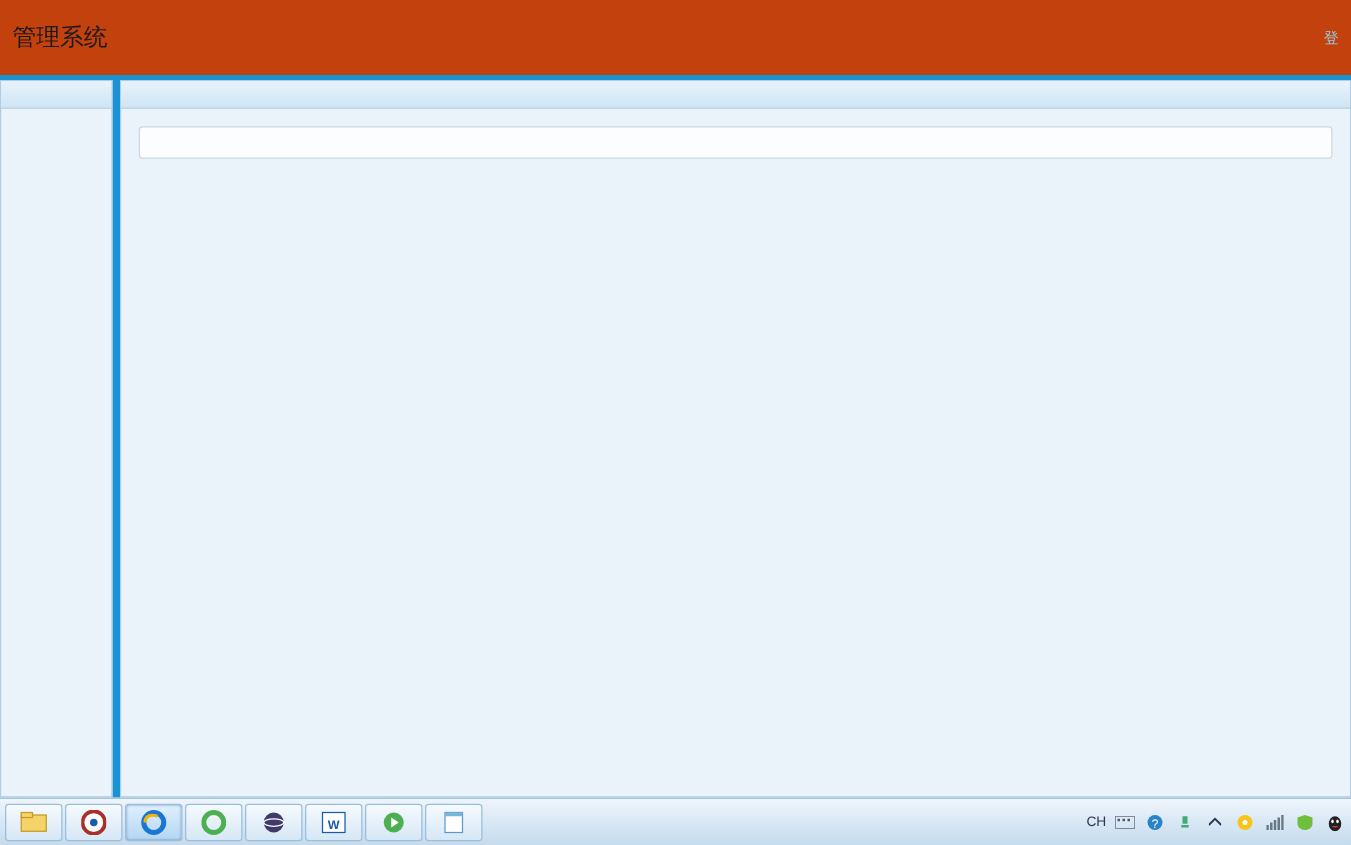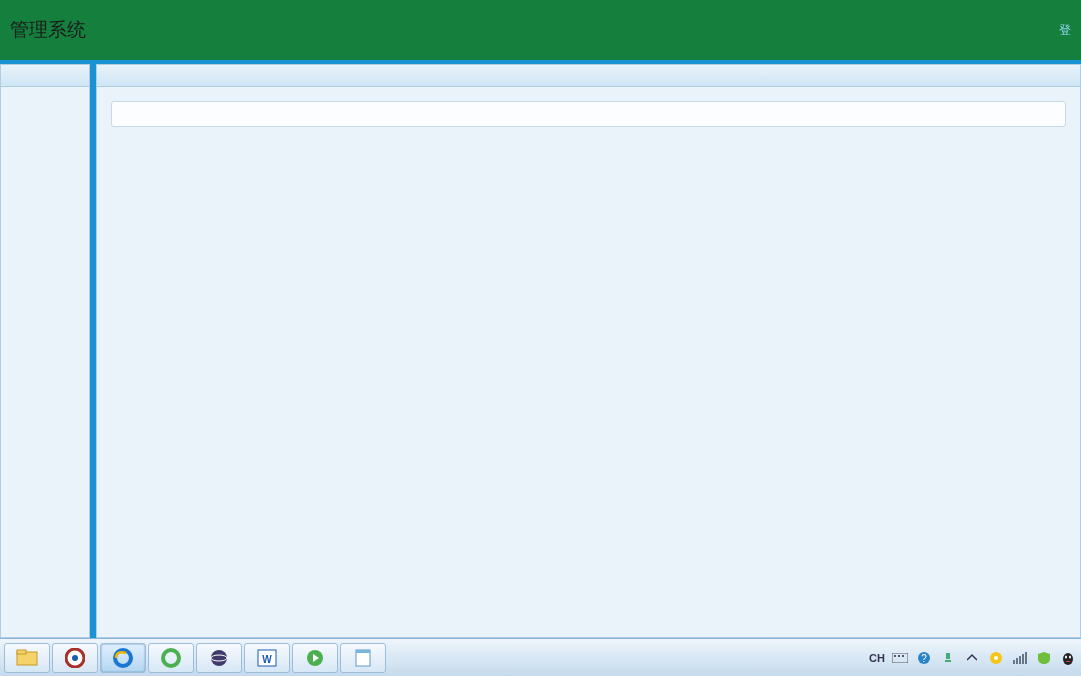--- a/index.html
+++ b/index.html
@@ -4,21 +4,21 @@
 <style>
 * { box-sizing: border-box; margin: 0; padding: 0; }
 body {
   font-family: "Microsoft YaHei", Arial, sans-serif;
   width: 1081px;
   height: 676px;
   overflow: hidden;
   background: #fff;
 }
 .header {
-  background: #15803d;
+  background: #c2410c;
   height: 60px;
   padding: 8px 10px;
   display: flex;
   align-items: center;
   justify-content: space-between;
 }
 .header-title {
   font-size: 19px;
   color: #1a1a1a;
 }
@@ -89,21 +89,21 @@
   display: flex; align-items: center; justify-content: center;
   cursor: pointer;
 }
 .tb-btn.active { background: linear-gradient(#e0efff,#b4d6f2); box-shadow: inset 0 0 2px #5a8cb5; }
 .taskbar-spacer { flex: 1; }
 .tray {
   display: flex; align-items: center; gap: 6px;
   font-size: 11px; color: #335;
 }
 .tray-item { width: 18px; height: 18px; display: flex; align-items: center; justify-content: center; cursor: pointer; }
-.ime { font-size: 11px; font-weight: bold; }
+.ime { font-size: 11px; font-weight: normal; }
 svg { display: block; }
 </style>
 </head>
 <body>
 
 <div class="header">
   <div class="header-title">管理系统</div>
   <div class="header-right">登</div>
 </div>
 

